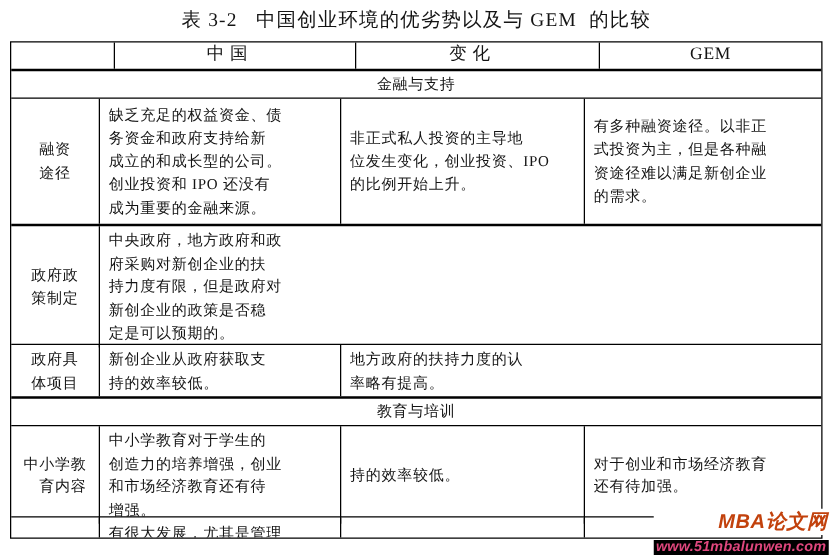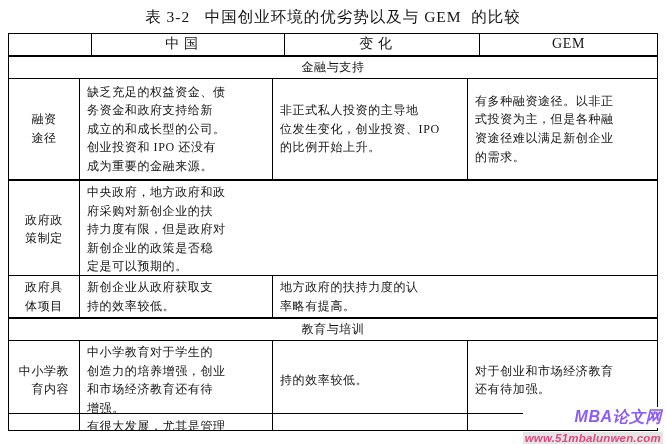--- a/index.html
+++ b/index.html
@@ -45,27 +45,27 @@
   .h-r3{height:41px;}
   .h-r4{height:72px;}
   .h-partial{height:16px;overflow:hidden;}
   .h-partial .cell{align-items:flex-start;padding-top:3px;}
   .wm{
     position:absolute;right:3px;top:407px;text-align:right;z-index:5;
     font-family:"Liberation Sans","DejaVu Sans",sans-serif;
   }
   .wm-name{
     font-weight:bold;font-style:italic;font-size:16px;
-    color:#8b5cf6;letter-spacing:0.5px;
+    color:#c2410c;letter-spacing:0.5px;
     background:#fff;padding:0 1px;
   }
   .wm-url{
     display:inline-block;margin-top:1px;
     font-weight:bold;font-style:italic;font-size:11.5px;
-    color:#e0477e;background:#e5e5e5;padding:0 2px;letter-spacing:0.2px;
+    color:#e0477e;background:#000000;padding:0 2px;letter-spacing:0.2px;
   }
 </style>
 </head>
 <body>
 
 <div class="title">表 3-2   中国创业环境的优劣势以及与 GEM  的比较</div>
 
 <div class="tbl">
 
   <div class="row hdr">

